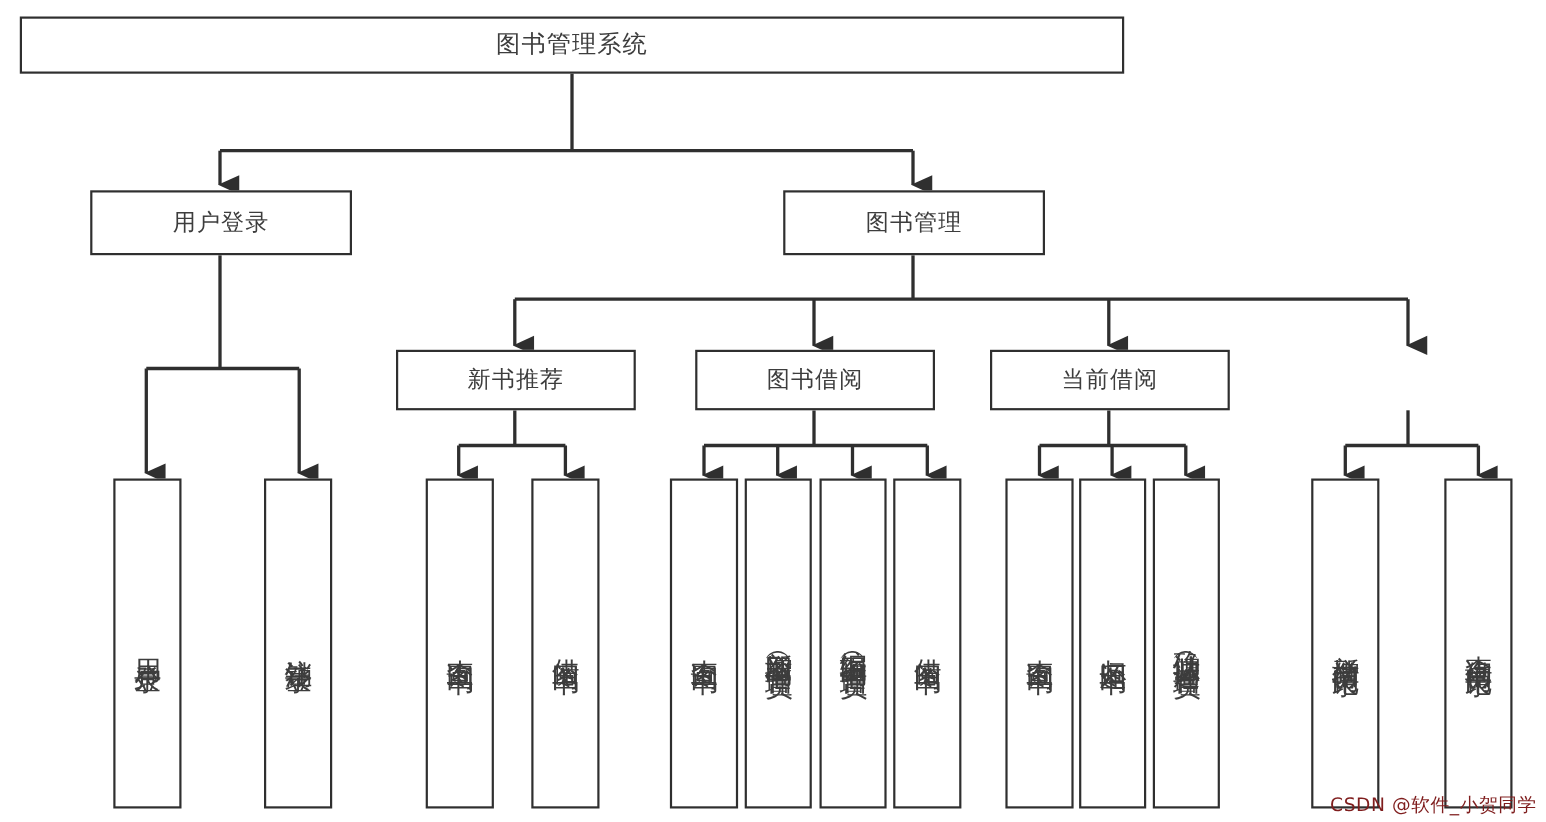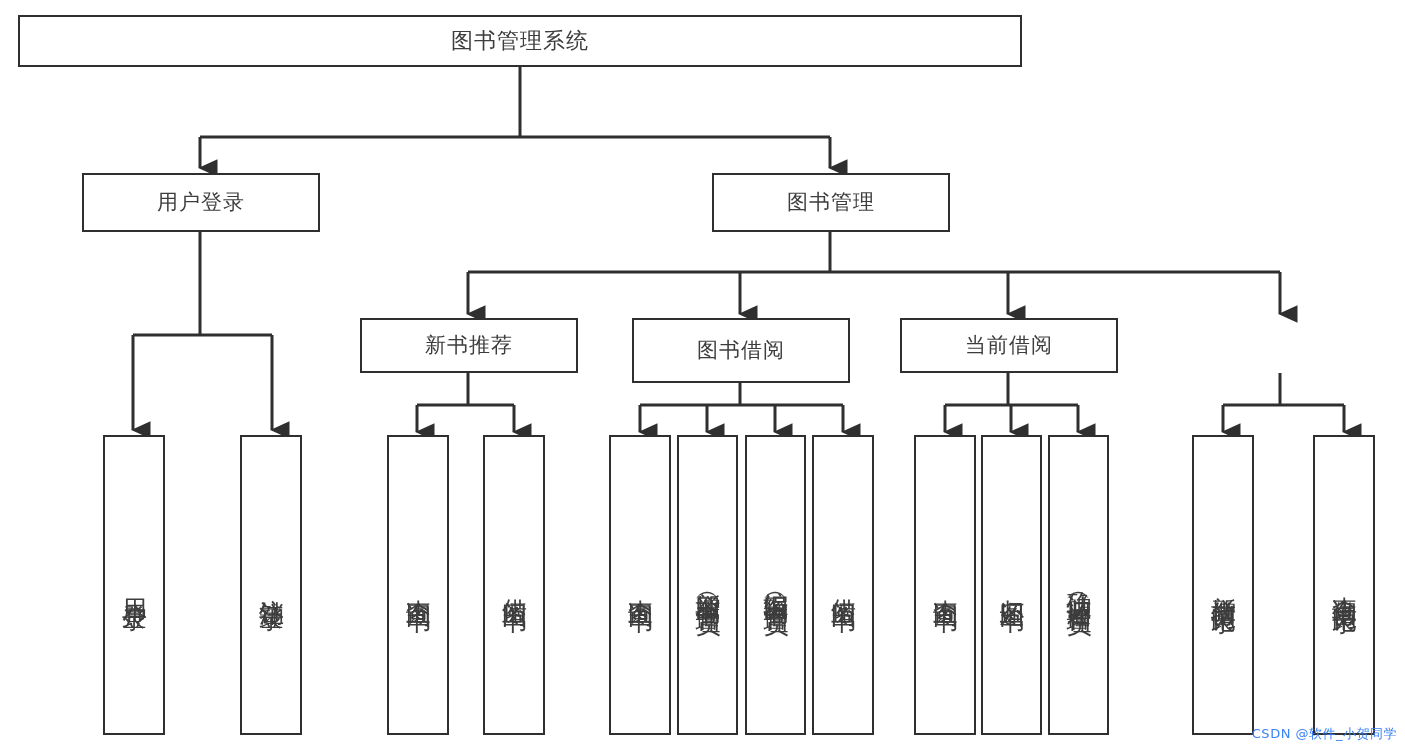--- a/index.html
+++ b/index.html
@@ -48,22 +48,22 @@
     line-height:1.35;
     letter-spacing:3px;
     padding:6px 0;
     white-space:nowrap;
     overflow:hidden;
   }
   .watermark{
     position:absolute;
     right:8px;
     bottom:4px;
-    font-size:13px;
-    color:#3b82f6;
+    font-size:17px;
+    color:#7f1d1d;
     letter-spacing:0.5px;
     white-space:nowrap;
     font-family:"DejaVu Sans","Liberation Sans",sans-serif;
   }
 </style>
 </head>
 <body>
 
 <div id="canvas">
 
@@ -118,21 +118,21 @@
   </svg>
 
   <div class="node h root" style="left:18px; top:15px; width:1004px; height:52px;">图书管理系统</div>
 
   <div class="node h" style="left:82px; top:173px; width:238px; height:59px;">用户登录</div>
 
   <div class="node h" style="left:712px; top:173px; width:238px; height:59px;">图书管理</div>
 
   <div class="node h" style="left:360px; top:318px; width:218px; height:55px;">新书推荐</div>
 
-  <div class="node h" style="left:632px; top:318px; width:218px; height:65px;">图书借阅</div>
+  <div class="node h" style="left:632px; top:318px; width:218px; height:55px;">图书借阅</div>
 
   <div class="node h" style="left:900px; top:318px; width:218px; height:55px;text-align:right;">当前借阅</div>
 
 
   <div class="node v" style="left:103px; top:435px; width:62px; height:300px;">用户登录</div>
 
   <div class="node v" style="left:240px; top:435px; width:62px; height:300px;">注销登录</div>
 
   <div class="node v" style="left:387px; top:435px; width:62px; height:300px;">查询图书</div>
 

